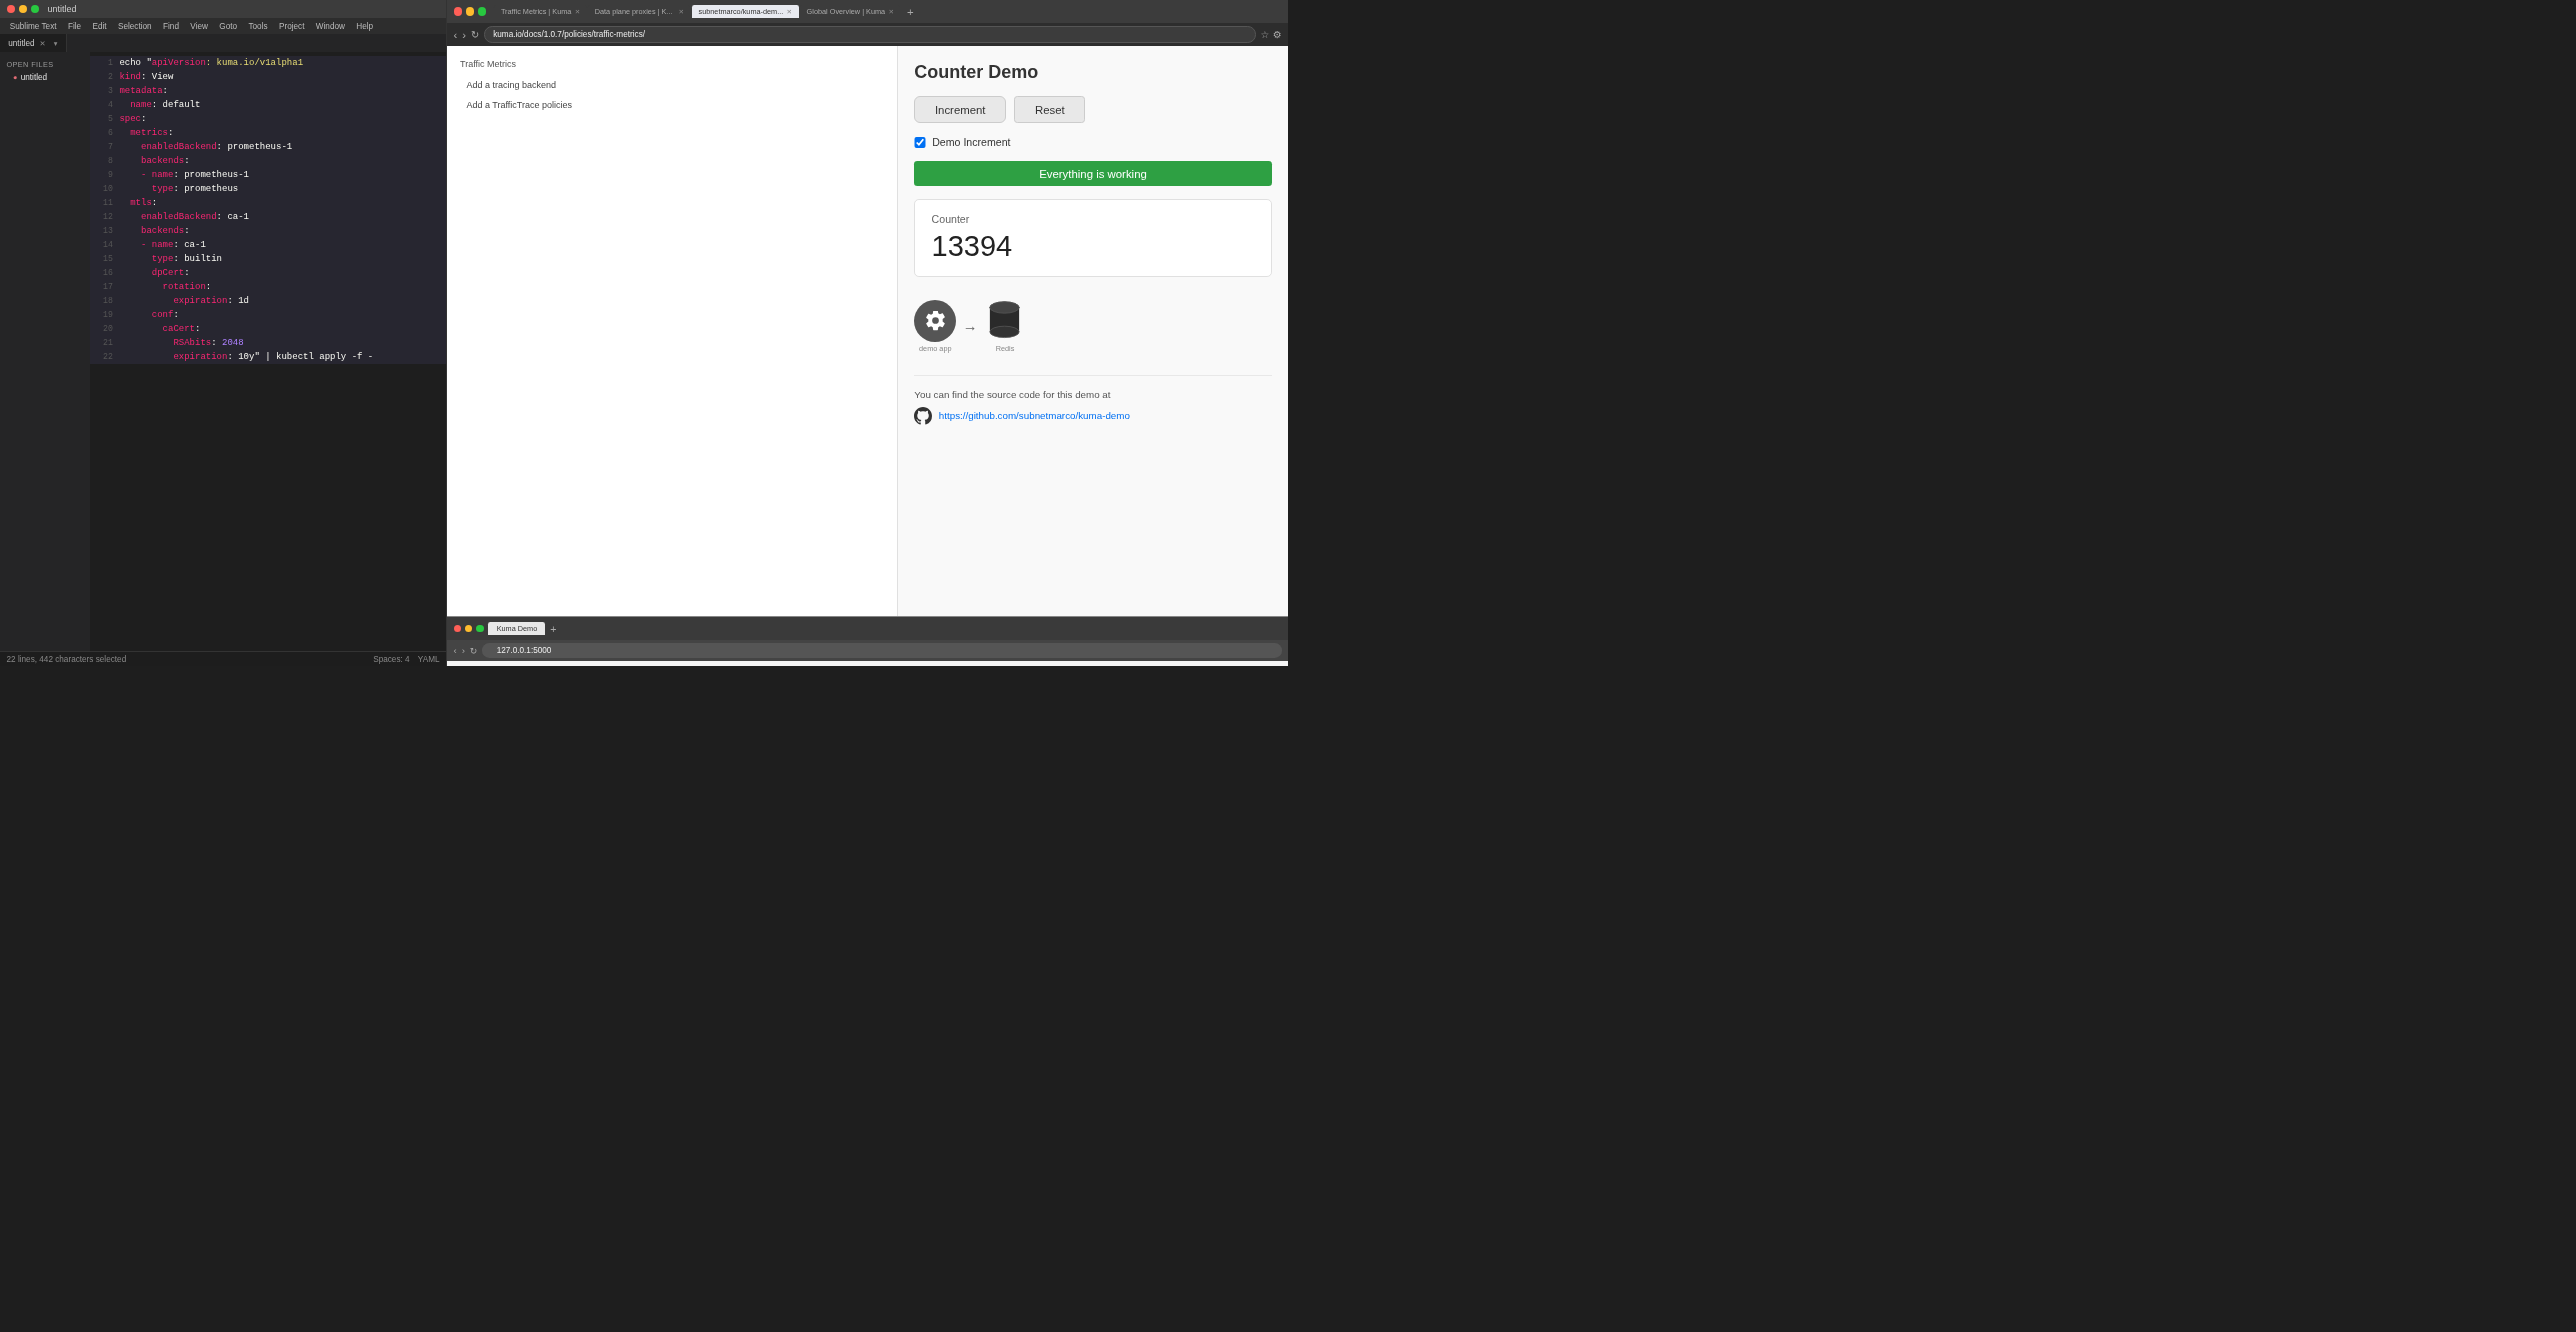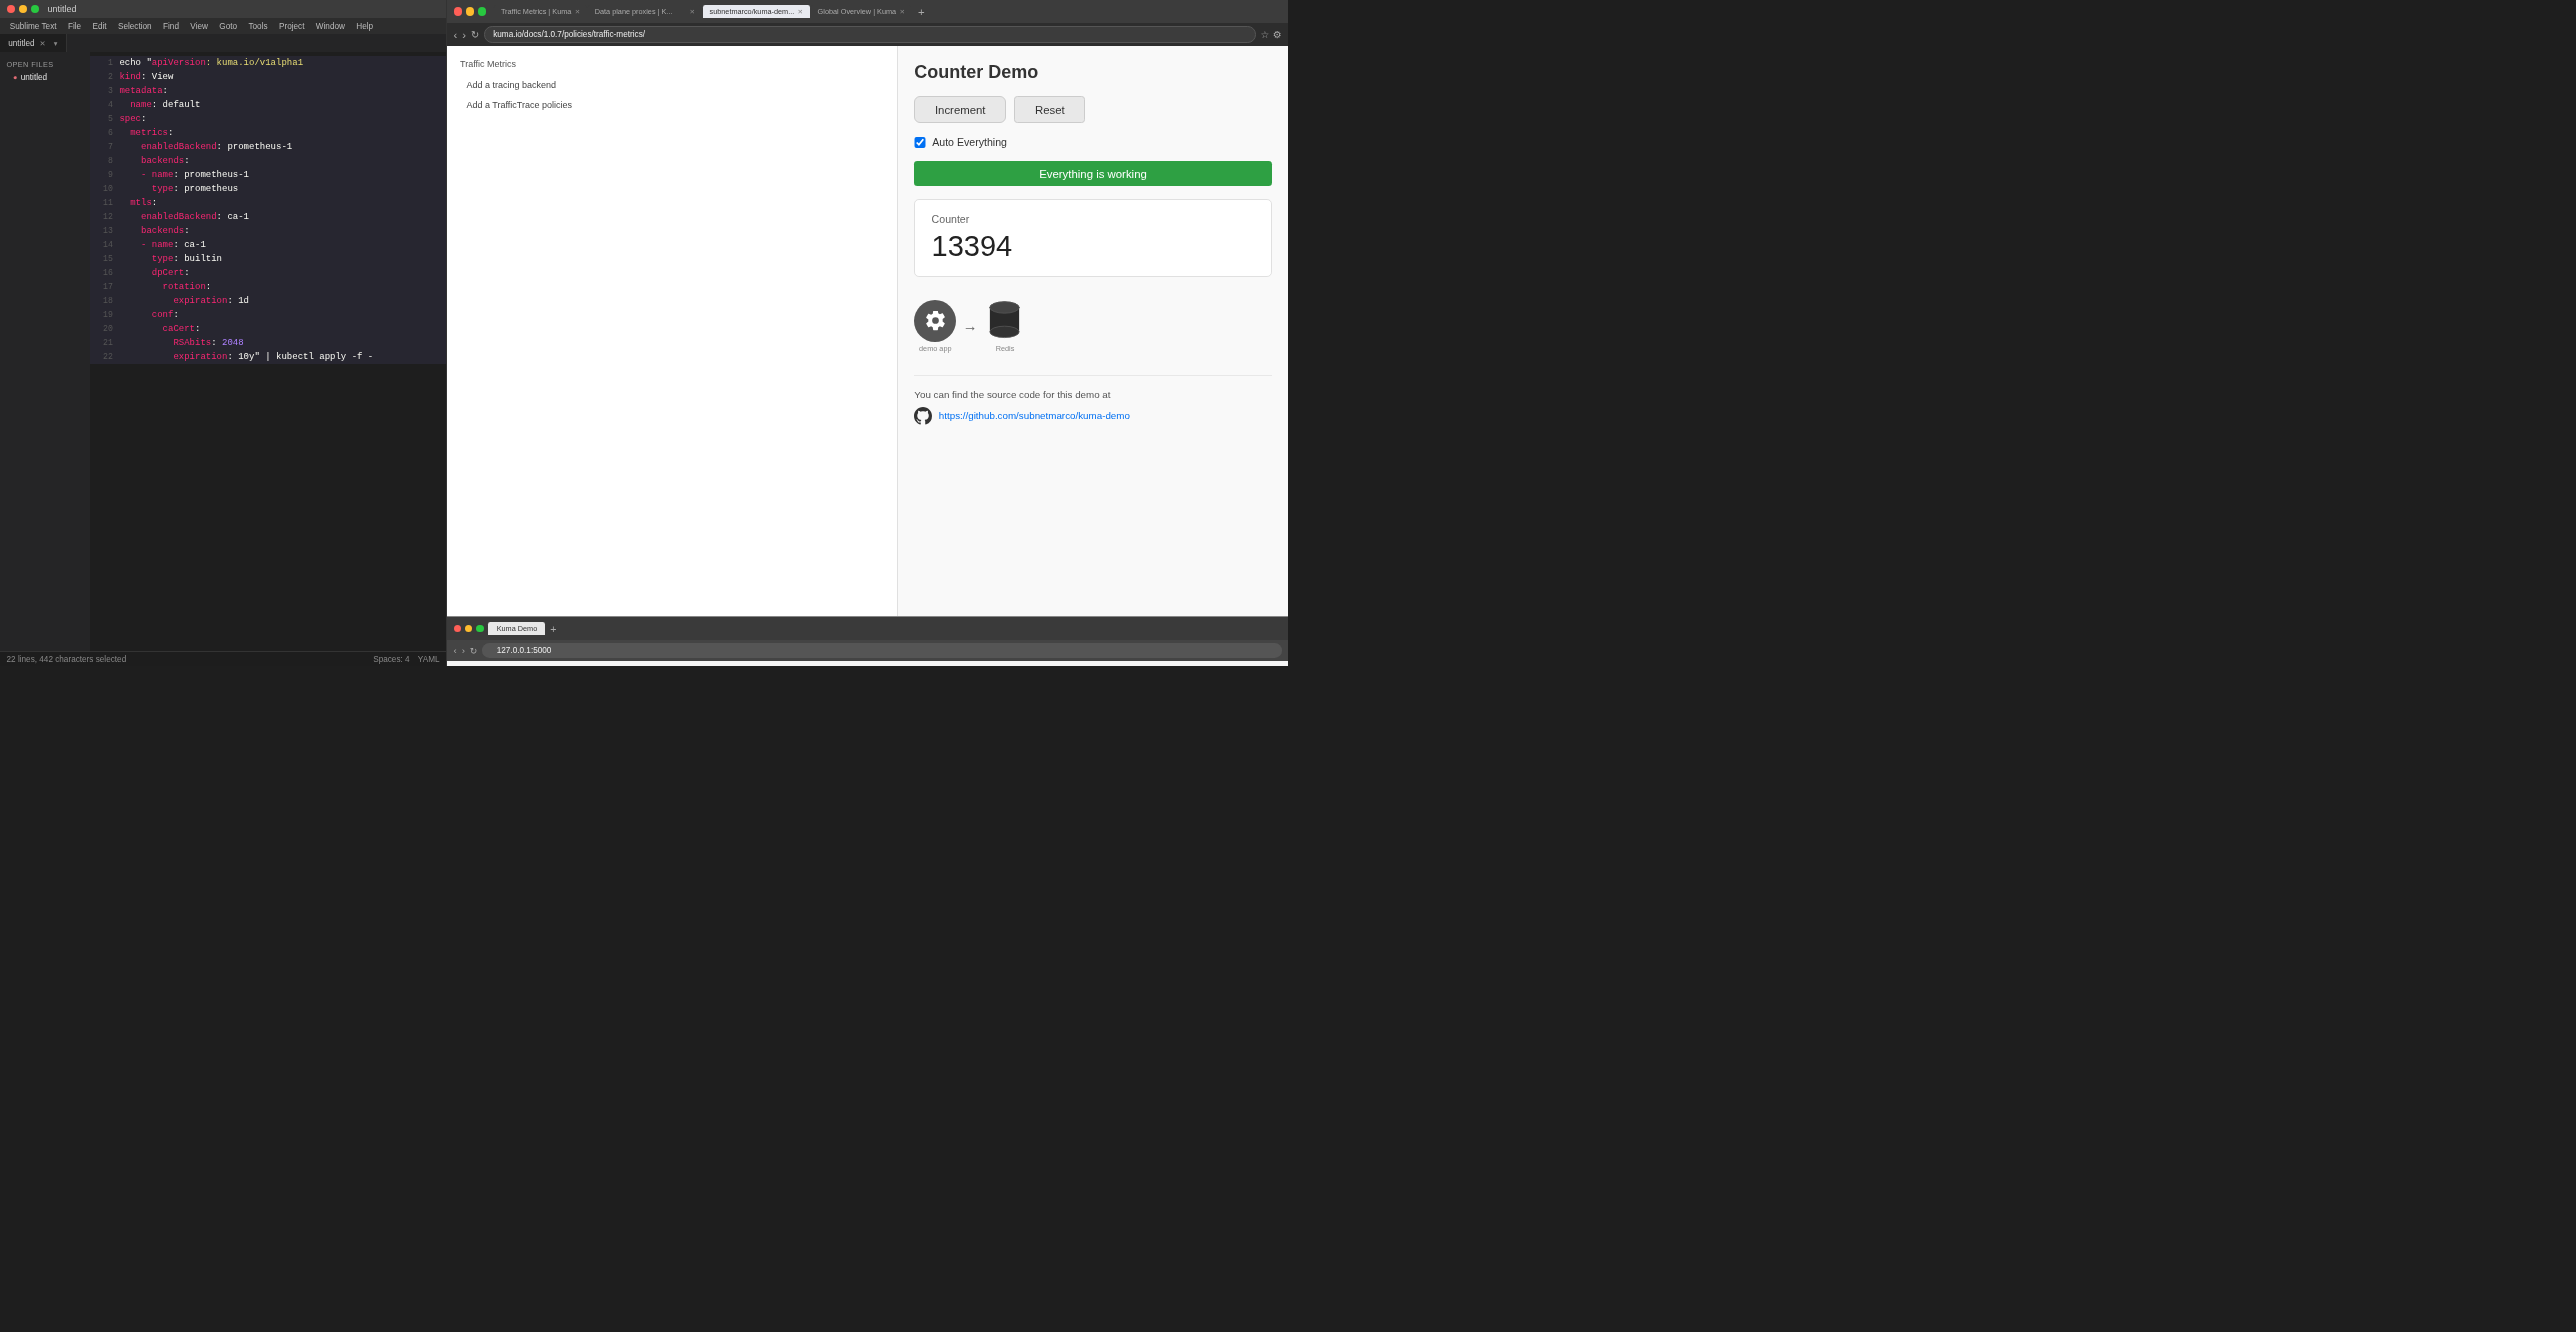--- a/index.html
+++ b/index.html
@@ -497,21 +497,21 @@
           <div style="width:8.2px;height:8.2px;border-radius:50%;background:#ff5f57;"></div>
           <div style="width:8.2px;height:8.2px;border-radius:50%;background:#febc2e;"></div>
           <div style="width:8.2px;height:8.2px;border-radius:50%;background:#28c840;"></div>
         </div>
 
         <div style="display:flex;align-items:flex-end;gap:1.6px;margin-left:3.3px;">
           <div style="background:#3c3c3c;color:#aaa;font-size:7.3px;padding:2.4px 6.5px;border-radius:2.4px 2.4px 0 0;display:flex;align-items:center;gap:3.3px;">
             <span>Traffic Metrics | Kuma</span>
             <span style="color:#888;font-size:6.5px;">✕</span>
           </div>
-          <div style="background:#3c3c3c;color:#aaa;font-size:7.3px;padding:2.4px 6.5px;border-radius:2.4px 2.4px 0 0;display:flex;align-items:center;gap:17px;">
+          <div style="background:#3c3c3c;color:#aaa;font-size:7.3px;padding:2.4px 6.5px;border-radius:2.4px 2.4px 0 0;display:flex;align-items:center;gap:6px;">
             <span>Data plane proxies | K...</span>
             <span style="color:#888;font-size:6.5px;">✕</span>
           </div>
           <div style="background:#e8eaf0;color:#333;font-size:7.3px;padding:2.4px 6.5px;border-radius:2.4px 2.4px 0 0;display:flex;align-items:center;gap:3.3px;">
             <span>subnetmarco/kuma-dem...</span>
             <span style="color:#888;font-size:6.5px;">✕</span>
           </div>
           <div style="background:#3c3c3c;color:#aaa;font-size:7.3px;padding:2.4px 6.5px;border-radius:2.4px 2.4px 0 0;display:flex;align-items:center;gap:3.3px;">
             <span>Global Overview | Kuma</span>
             <span style="color:#888;font-size:6.5px;">✕</span>
@@ -554,21 +554,21 @@
           <div class="counter-demo-title">Counter Demo</div>
 
 
           <div class="counter-buttons">
             <button class="btn-increment">Increment</button>
             <button class="btn-reset">Reset</button>
           </div>
 
           <div class="auto-increment-row">
             <input type="checkbox" class="auto-increment-checkbox" checked="" style="">
-            <span class="auto-increment-label">Auto Everything</span>
+            <span class="auto-increment-label">Demo Increment</span>
           </div>
 
           <div class="status-badge">Everything is working</div>
 
           <div class="counter-card">
             <div class="counter-label">Counter</div>
             <div class="counter-value">13394</div>
           </div>
 
           <div class="architecture-diagram">

